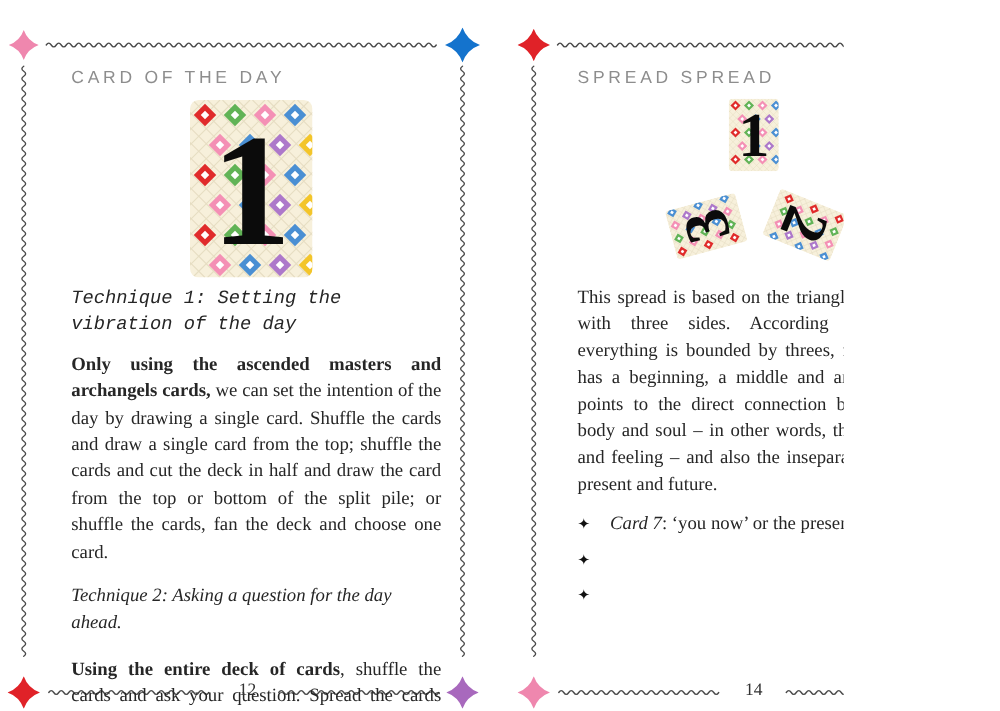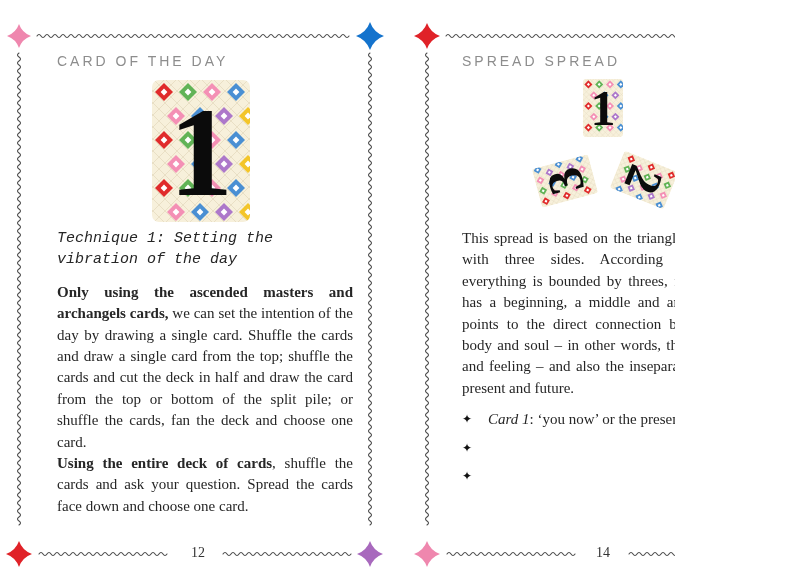--- a/index.html
+++ b/index.html
@@ -188,20 +188,21 @@
               <path d="M96,123 L105,132 L96,141 L87,132 Z" fill="#f3c52a"></path>
               <path d="M96,128.6 L99.4,132 L96,135.4 L92.6,132 Z" fill="#ffffff"></path>
             </g>
           </svg></span>
       <div class="card-num">1</div>
     </div>
 
     <div class="column col-left">
       <p class="caption">Technique 1: Setting the vibration of the day</p>
       <p class="body-par"><b>Only using the ascended masters and archangels cards,</b><span> we can set the intention of the day by drawing a single card. Shuffle the cards and draw a single card from the top; shuffle the cards and cut the deck in half and draw the card from the top or bottom of the split pile; or shuffle the cards, fan the deck and choose one card.</span></p>
+      <p class="caption2">Technique 2: Asking a question for the day ahead.</p>
       <p class="body-par"><b>Using the entire deck of cards</b><span>, shuffle the cards and ask your question. Spread the cards face down and choose one card.</span></p>
     </div>
 
     <div class="page-num" style="left:178px">12</div>
   </div>
 
   <div>
     <span class="sparkle" style="left:414px;top:7px"><svg width="26" height="26" viewBox="0 0 26 26">
     <path d="M13,0 Q16.38,9.620000000000001 26,13 Q16.38,16.38 13,26 Q9.620000000000001,16.38 0,13 Q9.620000000000001,9.620000000000001 13,0 Z" fill="#e02228"></path>
         </svg></span>
@@ -555,21 +556,21 @@
             </svg></span>
         <div class="card-num">2</div>
       </div>
     </div>
 
     <div class="column col-right">
       <p class="body-par">This spread is based on the triangle – a polygon with three sides. According to Aristotle, everything is bounded by threes, for everything has a beginning, a middle and an end. It also points to the direct connection between mind, body and soul – in other words, thinking, action and feeling – and also the inseparability of past, present and future.</p>
       <div class="bullets">
         <div class="bullet-row">
           <span class="bullet-star">✦</span>
-          <span><span class="bullet-label">Card 1</span><span>: ‘you now’ or the present</span></span>
+          <span><span class="bullet-label">Card 7</span><span>: ‘you now’ or the present</span></span>
         </div>
         <div class="bullet-row">
           <span class="bullet-star">✦</span>
         </div>
         <div class="bullet-row">
           <span class="bullet-star">✦</span>
         </div>
       </div>
     </div>
 

